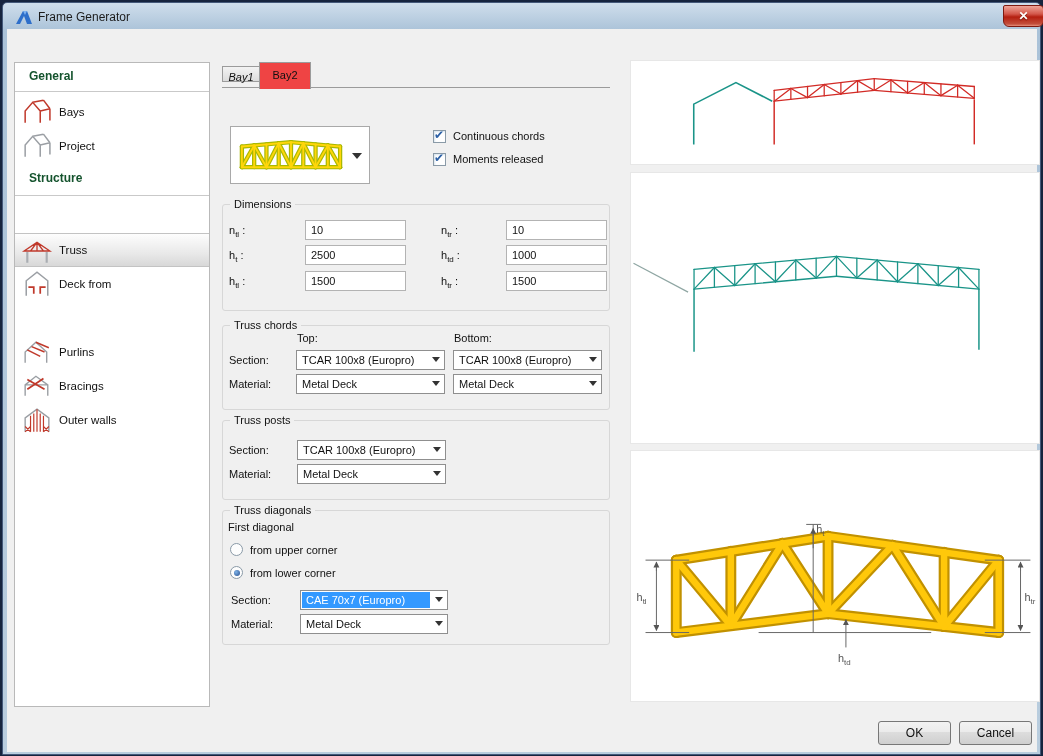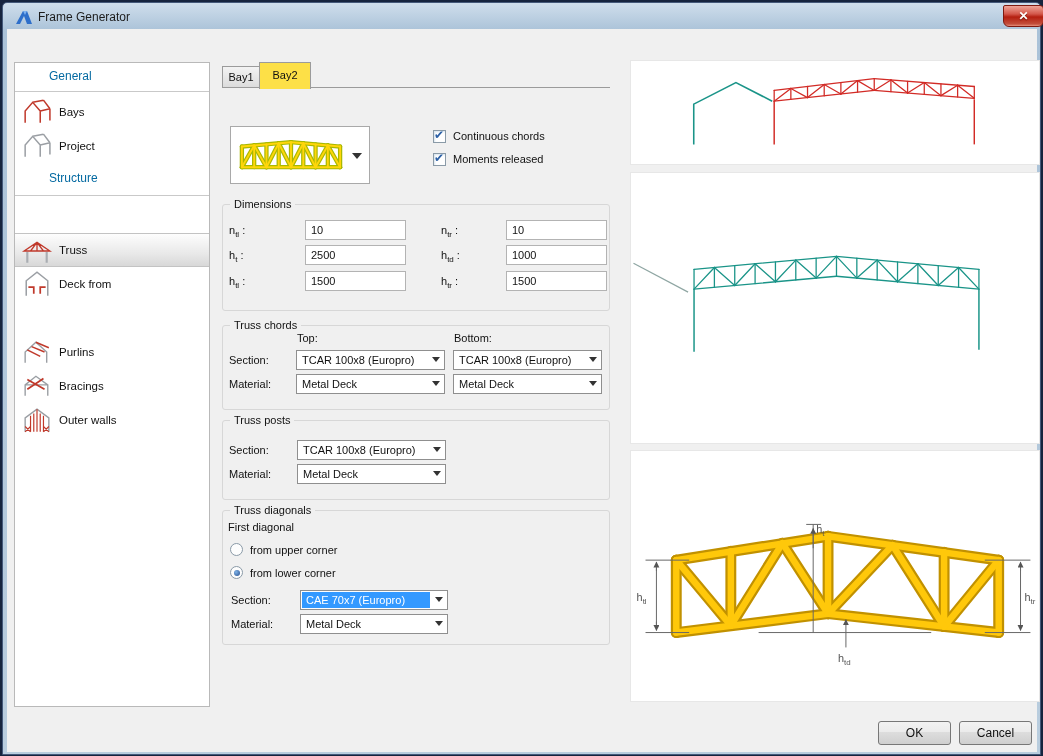--- a/index.html
+++ b/index.html
@@ -12,32 +12,32 @@
   .win-title { position:absolute; left:36px; top:8px; font-size:12px; color:#1c1c1c; }
   .close-btn { position:absolute; left:1001px; top:3px; width:41px; height:22px; cursor:pointer;
     background:linear-gradient(#efa598,#d3574a 40%,#b41f10 55%,#c34f3c 90%,#e8927f);
     border:1px solid #7e1a10; border-radius:2px 4px 6px 6px; text-align:center; }
   .close-btn span { color:#fff; font-size:12px; font-weight:bold; line-height:20px; text-shadow:0 1px 1px #6d1208; }
   .client { position:absolute; left:7px; top:29px; width:1030px; height:723px; background:#f0f0f0; }
   .menubar { position:absolute; left:7px; top:30px; width:1030px; height:27px; background:#f6f6f6; border-bottom:1px solid #e3e3e3; }
   .menu-item { position:absolute; top:0; height:27px; line-height:27px; font-size:12px; color:#1a1a1a; padding:0 8px; cursor:default; }
   
   .sidebar { position:absolute; left:14px; top:62px; width:196px; height:645px; background:#fff; border:1px solid #b9b9b9; }
-  .sb-header { position:absolute; left:0; width:100%; font-size:12px; font-weight:normal; color:#0369a1; padding-left:34px; }
+  .sb-header { position:absolute; left:0; width:100%; font-size:12px; font-weight:bold; color:#14532d; padding-left:14px; }
   .sb-sep { position:absolute; left:0; width:100%; height:0; border-top:1px solid #c9c9c9; }
   .sb-item { position:absolute; left:0; width:100%; height:34px; cursor:pointer; }
   .sb-item .sb-icon { position:absolute; left:6px; top:3px; }
   .sb-item .sb-label { position:absolute; left:44px; top:50%; transform:translateY(-50%); font-size:11.5px; color:#111; }
   .sb-item.selected { background:linear-gradient(#fdfdfd,#e9e9e9 60%,#d8d8d8); border-top:1px solid #c3c3c3; border-bottom:1px solid #c3c3c3; }
   
   .tab { position:absolute; font-size:11px; text-align:center; color:#111; cursor:pointer; }
-  .tab-inactive { left:222px; top:66px; width:38px; height:22px; line-height:21px;
-    background:linear-gradient(#f3f3f3,#dcdcdc); border:1px solid #9b9b9b; z-index:1; }
+  .tab-inactive { left:222px; top:66px; width:38px; height:16px; line-height:21px;
+    background:linear-gradient(#f3f3f3,#dcdcdc); border:1px solid #9b9b9b; z-index:1;font-style:italic; }
   .tab-active { left:259px; top:62px; width:52px; height:27px; line-height:24px;
-    background:#fde047; border:1px solid #9b9b9b; border-bottom:none; z-index:3; }
+    background:#ef4444; border:1px solid #9b9b9b; border-bottom:none; z-index:3; }
   .tab-strip { position:absolute; left:222px; top:87px; width:388px; height:0; border-top:1px solid #9b9b9b; z-index:2; }
   
   .group { position:absolute; left:222px; width:388px; border:1px solid #d7d7d7; border-radius:3px; }
   .group > .glabel { position:absolute; left:7px; top:-7px; background:#f0f0f0; padding:0 4px; font-size:11px; color:#111; }
   .lbl { position:absolute; font-size:11px; color:#111; white-space:nowrap;text-align:right; }
   .lbl sub { font-size:8px; }
   .txt { position:absolute; height:20px; border:1px solid #b3b3b3; background:#fff; font-family:"Liberation Sans",sans-serif; font-size:11px; padding-left:5px; color:#111; }
   .combo { position:absolute; height:20px; background:#fff; border:1px solid #8f8f8f; font-size:11px; color:#111; cursor:default; }
   .combo .ctext { position:absolute; left:1px; top:1px; right:17px; bottom:1px; line-height:16px; padding-left:4px; white-space:nowrap; overflow:hidden; }
   .combo .ctext.hl { background:#3399ff; color:#fff; }

